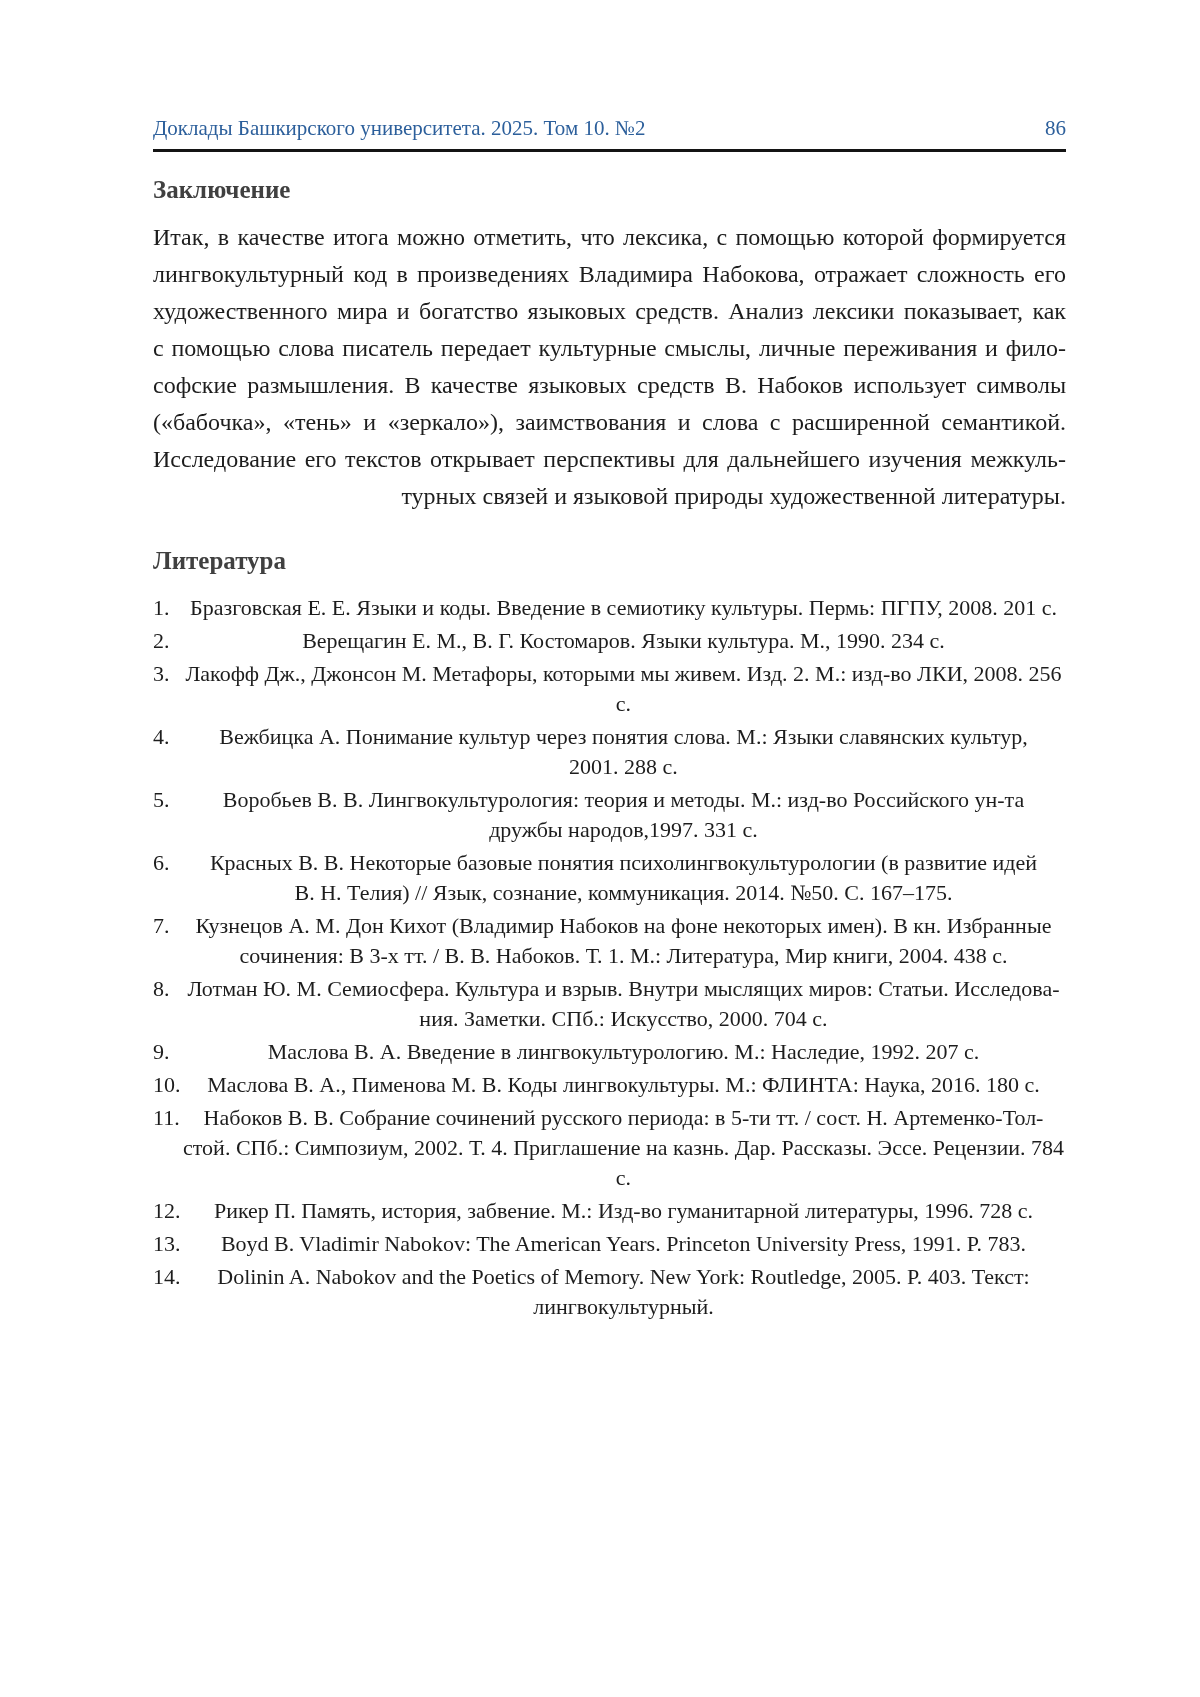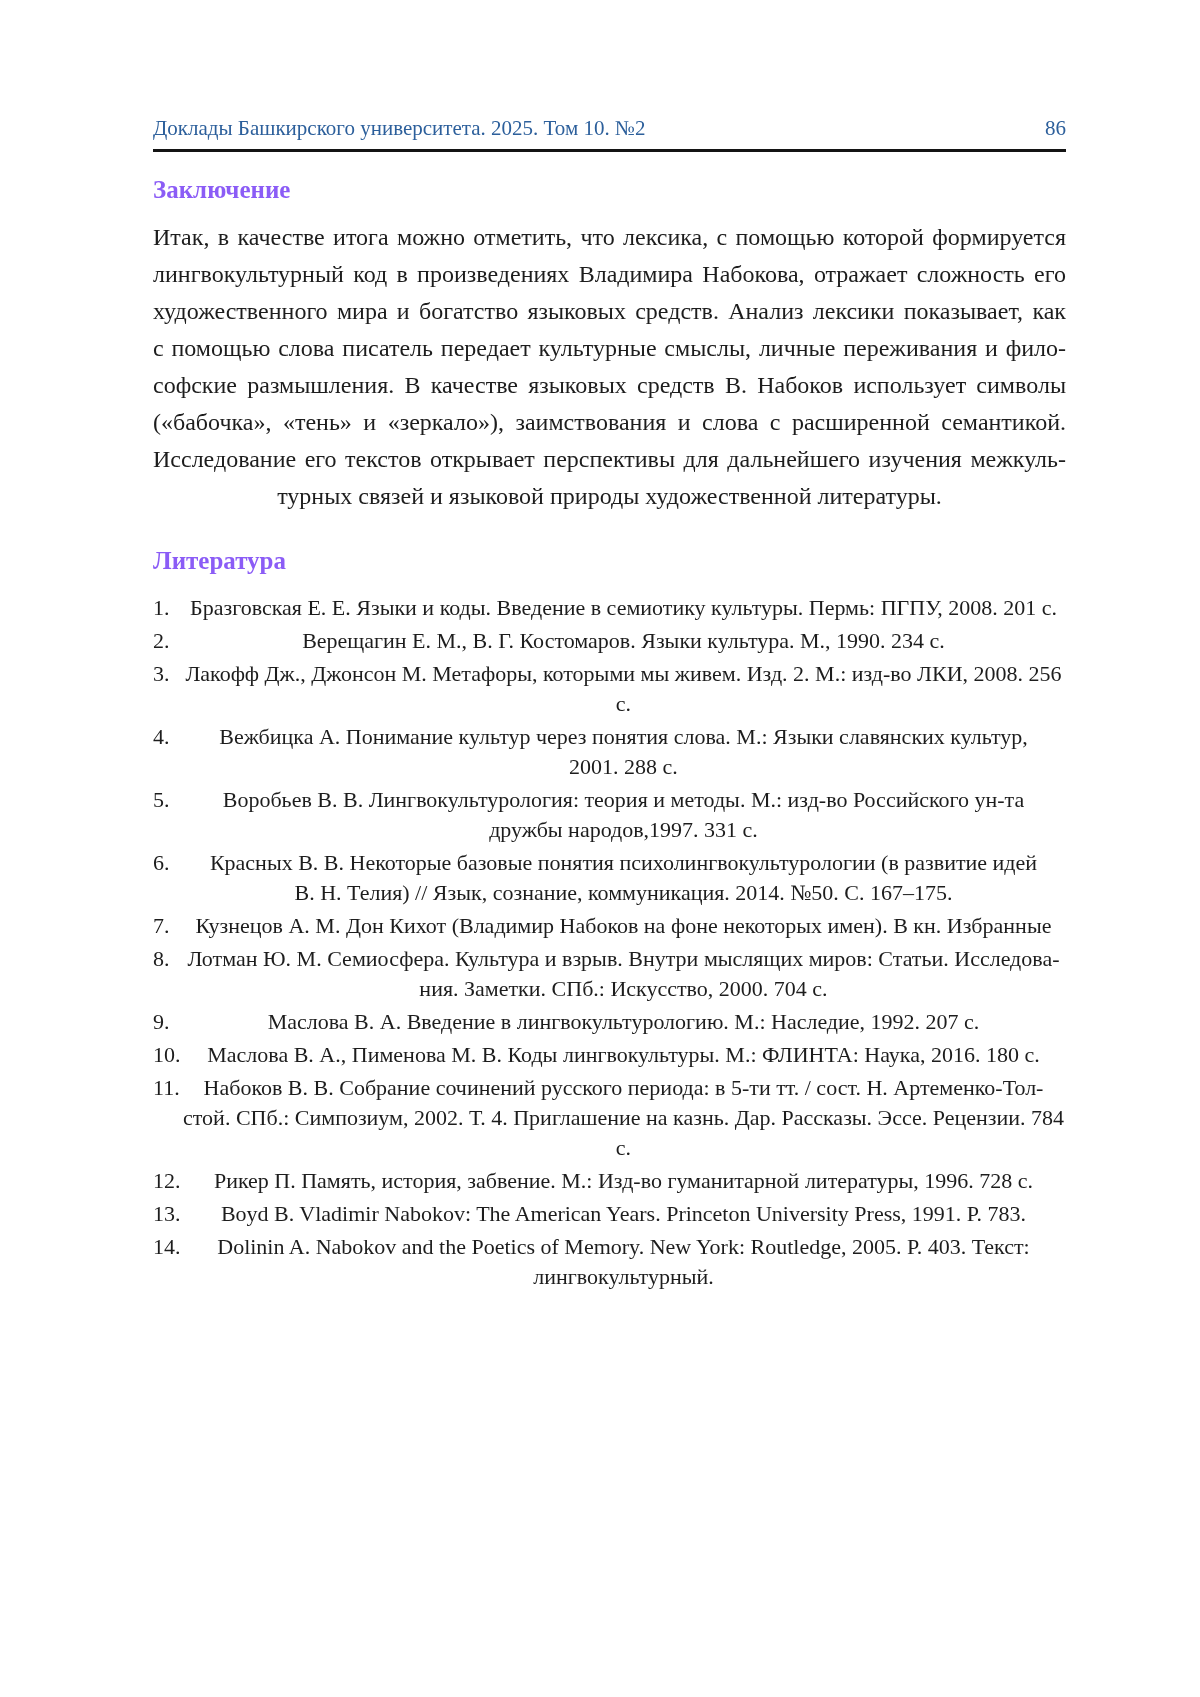--- a/index.html
+++ b/index.html
@@ -31,31 +31,31 @@
   .rule {
     margin-top: 9px;
     border-top: 3px solid #141414;
     height: 0;
   }
   .section-heading {
     margin: 0;
     font-size: 25px;
     line-height: 30px;
     font-weight: 700;
-    color: #8b5cf6;
+    color: #404040;
   }
   .h-conclusion { margin-top: 23px; }
   .h-literature { margin-top: 31px; }
   .paragraph {
     margin-top: 14px;
     font-size: 24px;
     line-height: 37px;
   }
   .pline {
-    text-align: center;
+    text-align: right;
   }
   .pline.just {
     text-align: justify;
     text-align-last: justify;
     text-justify: inter-word;
   }
   .ref-list {
     margin-top: 17px;
   }
   .ref {
@@ -138,20 +138,21 @@
         <span class="ref-num">6.</span>
         <div class="ref-body">
           <div class="ref-line">Красных В. В. Некоторые базовые понятия психолингвокультурологии (в развитие идей</div>
           <div class="ref-line">В. Н. Телия) // Язык, сознание, коммуникация. 2014. №50. С. 167–175.</div>
         </div>
       </div>
       <div class="ref">
         <span class="ref-num">7.</span>
         <div class="ref-body">
           <div class="ref-line">Кузнецов А. М. Дон Кихот (Владимир Набоков на фоне некоторых имен). В кн. Избранные</div>
+          <div class="ref-line">сочинения: В 3-х тт. / В. В. Набоков. Т. 1. М.: Литература, Мир книги, 2004. 438 с.</div>
         </div>
       </div>
       <div class="ref">
         <span class="ref-num">8.</span>
         <div class="ref-body">
           <div class="ref-line">Лотман Ю. М. Семиосфера. Культура и взрыв. Внутри мыслящих миров: Статьи. Исследова-</div>
           <div class="ref-line">ния. Заметки. СПб.: Искусство, 2000. 704 с.</div>
         </div>
       </div>
       <div class="ref">

